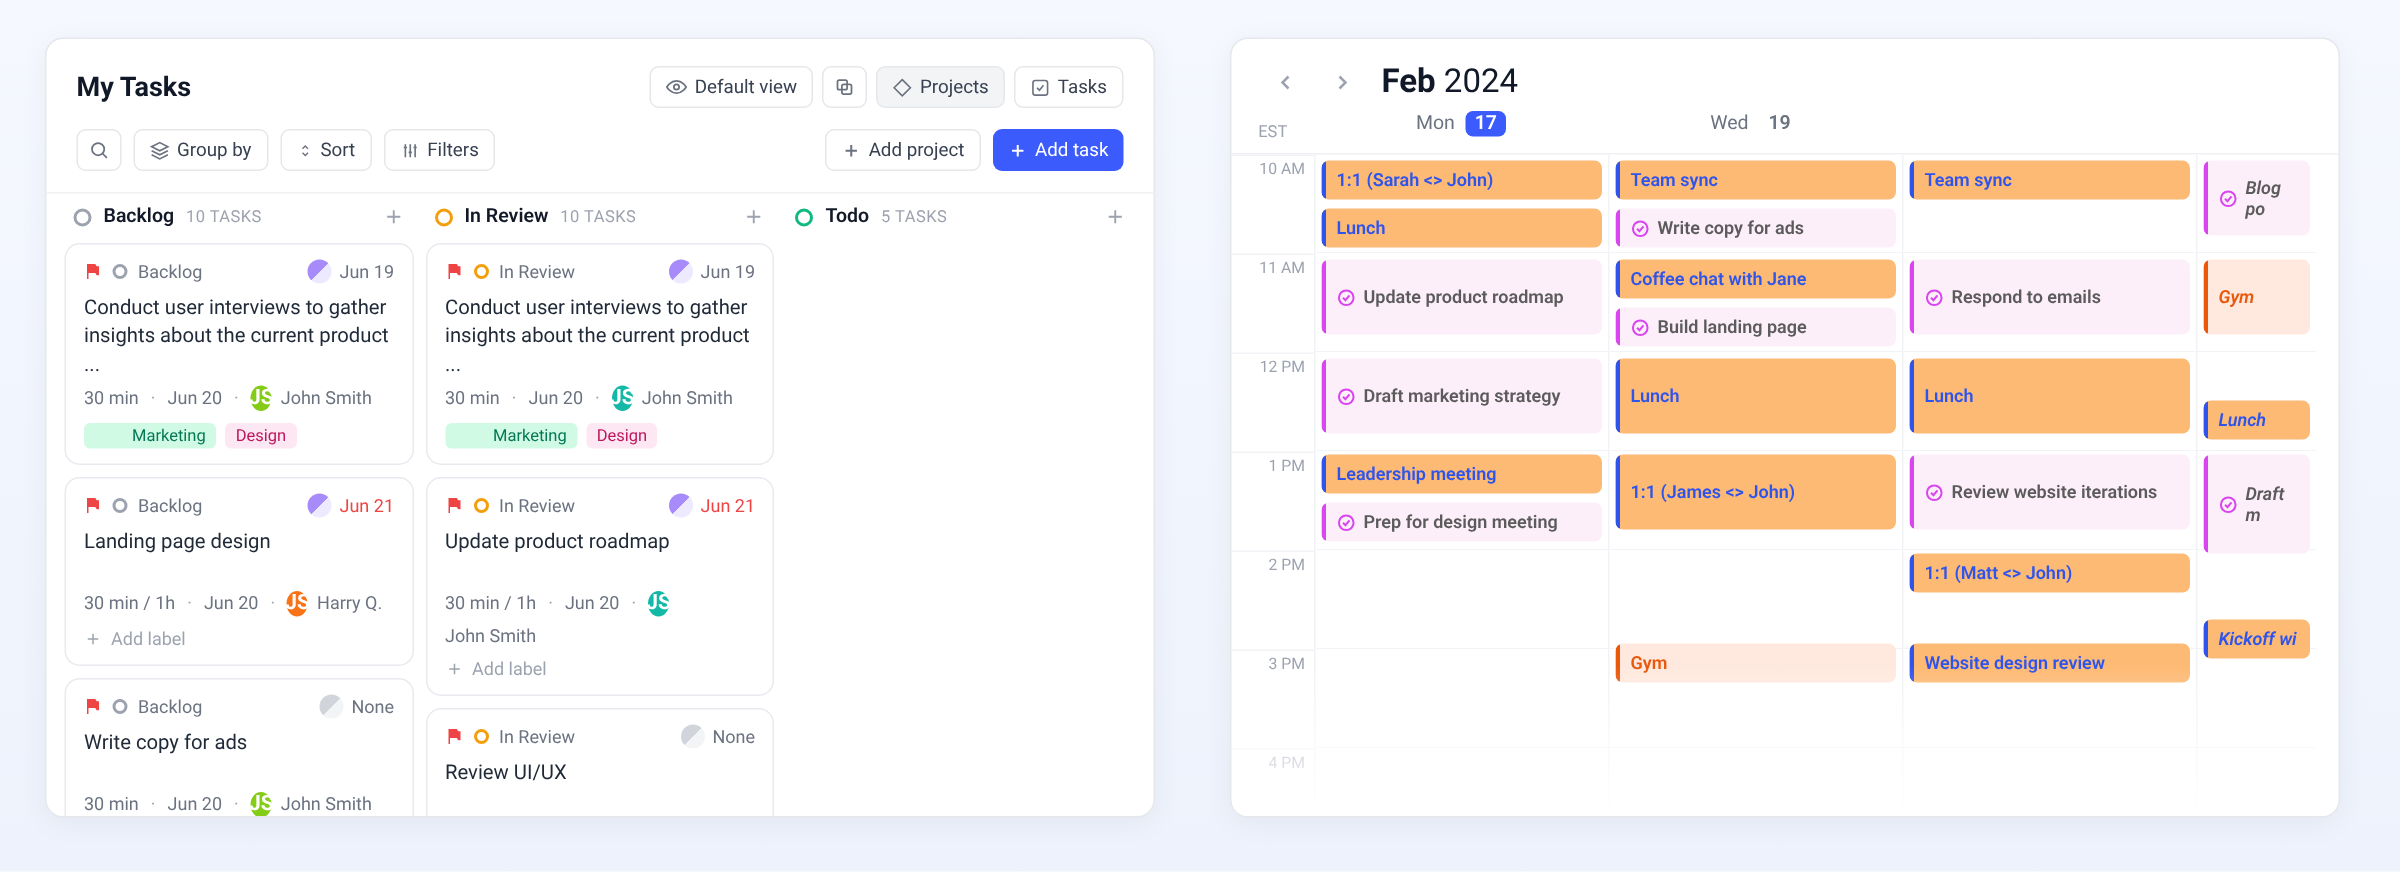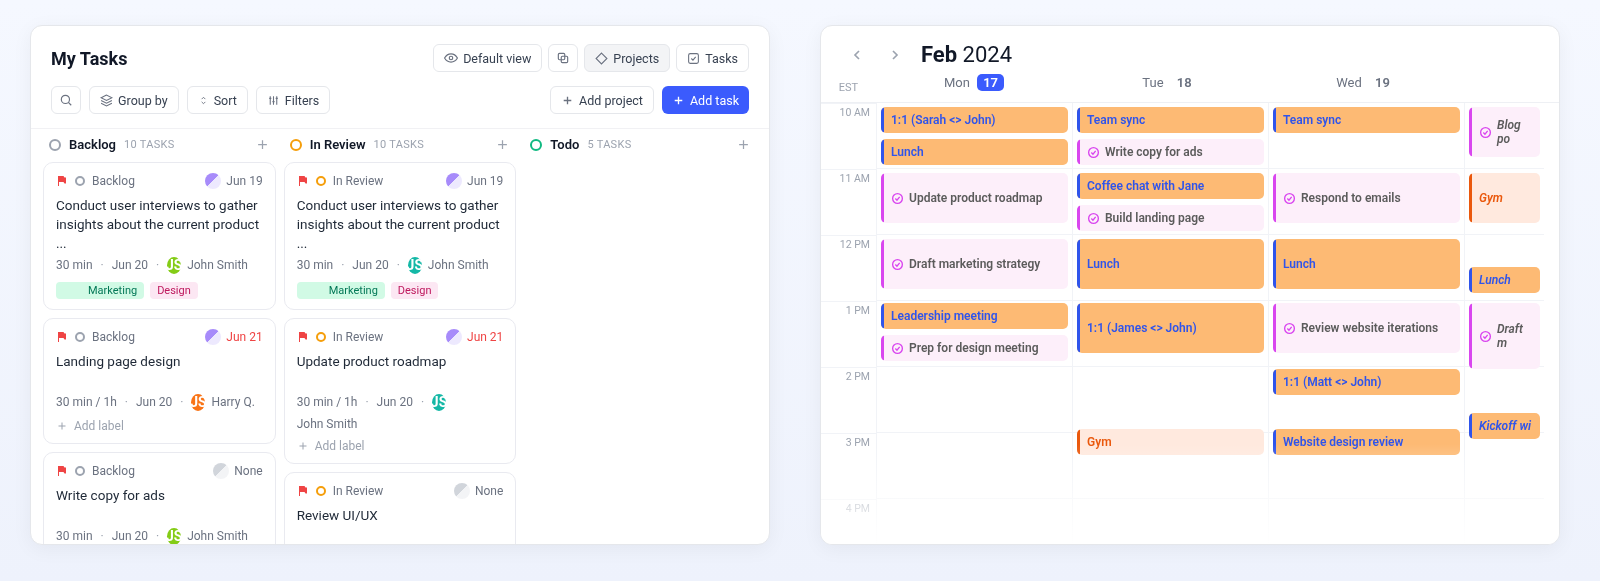--- a/index.html
+++ b/index.html
@@ -389,21 +389,20 @@
     <span class="c-title">
       <span>Feb</span>
       <span class="yr">2024</span>
     </span>
   </div>
 
   <div class="dayheads">
     <div class="tzcol">EST</div>
     <div id="dayheads-inner" style="display:flex;flex:1;">
         <div class="dayhead" style="width: 196px; flex: 0 0 196px;"><span>Mon</span> <span class="num">17</span></div>
-        <div class="dayhead muted" style="width: 196px; flex: 0 0 196px;"><span>Tue</span> <span class="num">18</span></div>
         <div class="dayhead muted" style="width: 196px; flex: 0 0 196px;"><span>Wed</span> <span class="num">19</span></div>
         <div class="dayhead muted" style="width: 80px; flex: 0 0 80px;"></div>
       </div>
   </div>
 
   <div class="grid">
     <div class="hours" id="hours">
         <div class="hour">10 AM</div>
         <div class="hour">11 AM</div>
         <div class="hour">12 PM</div>

